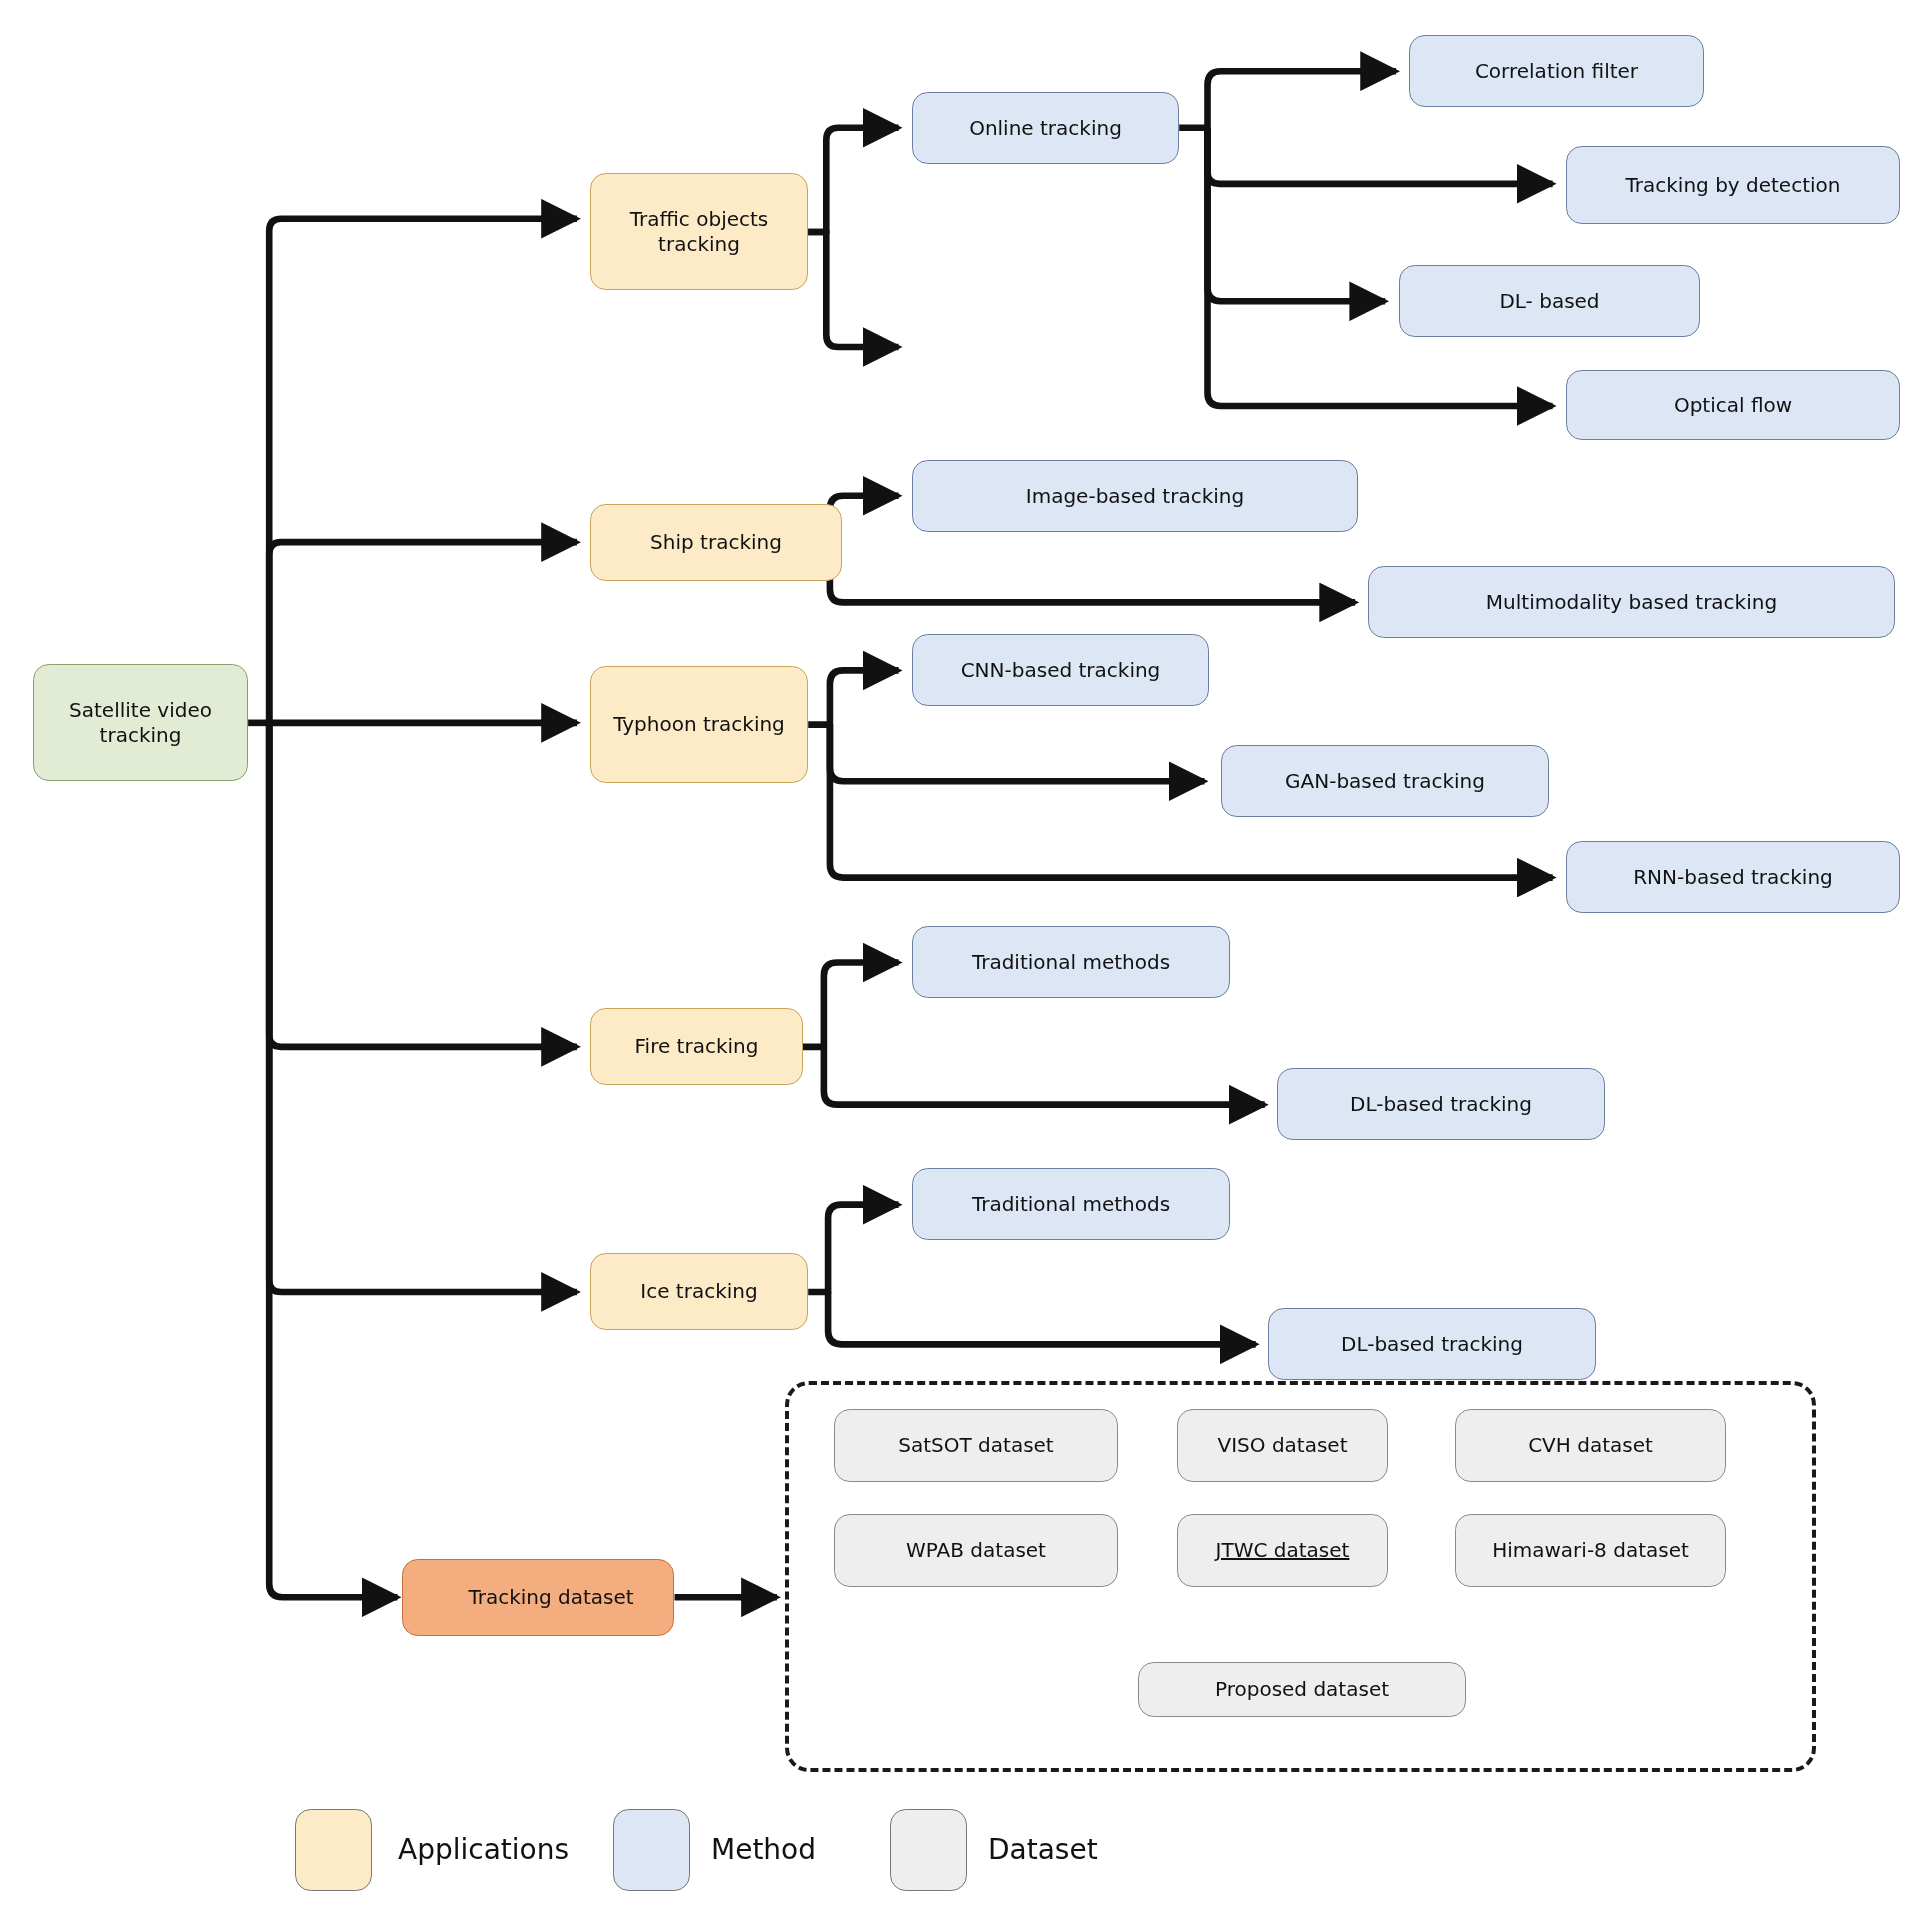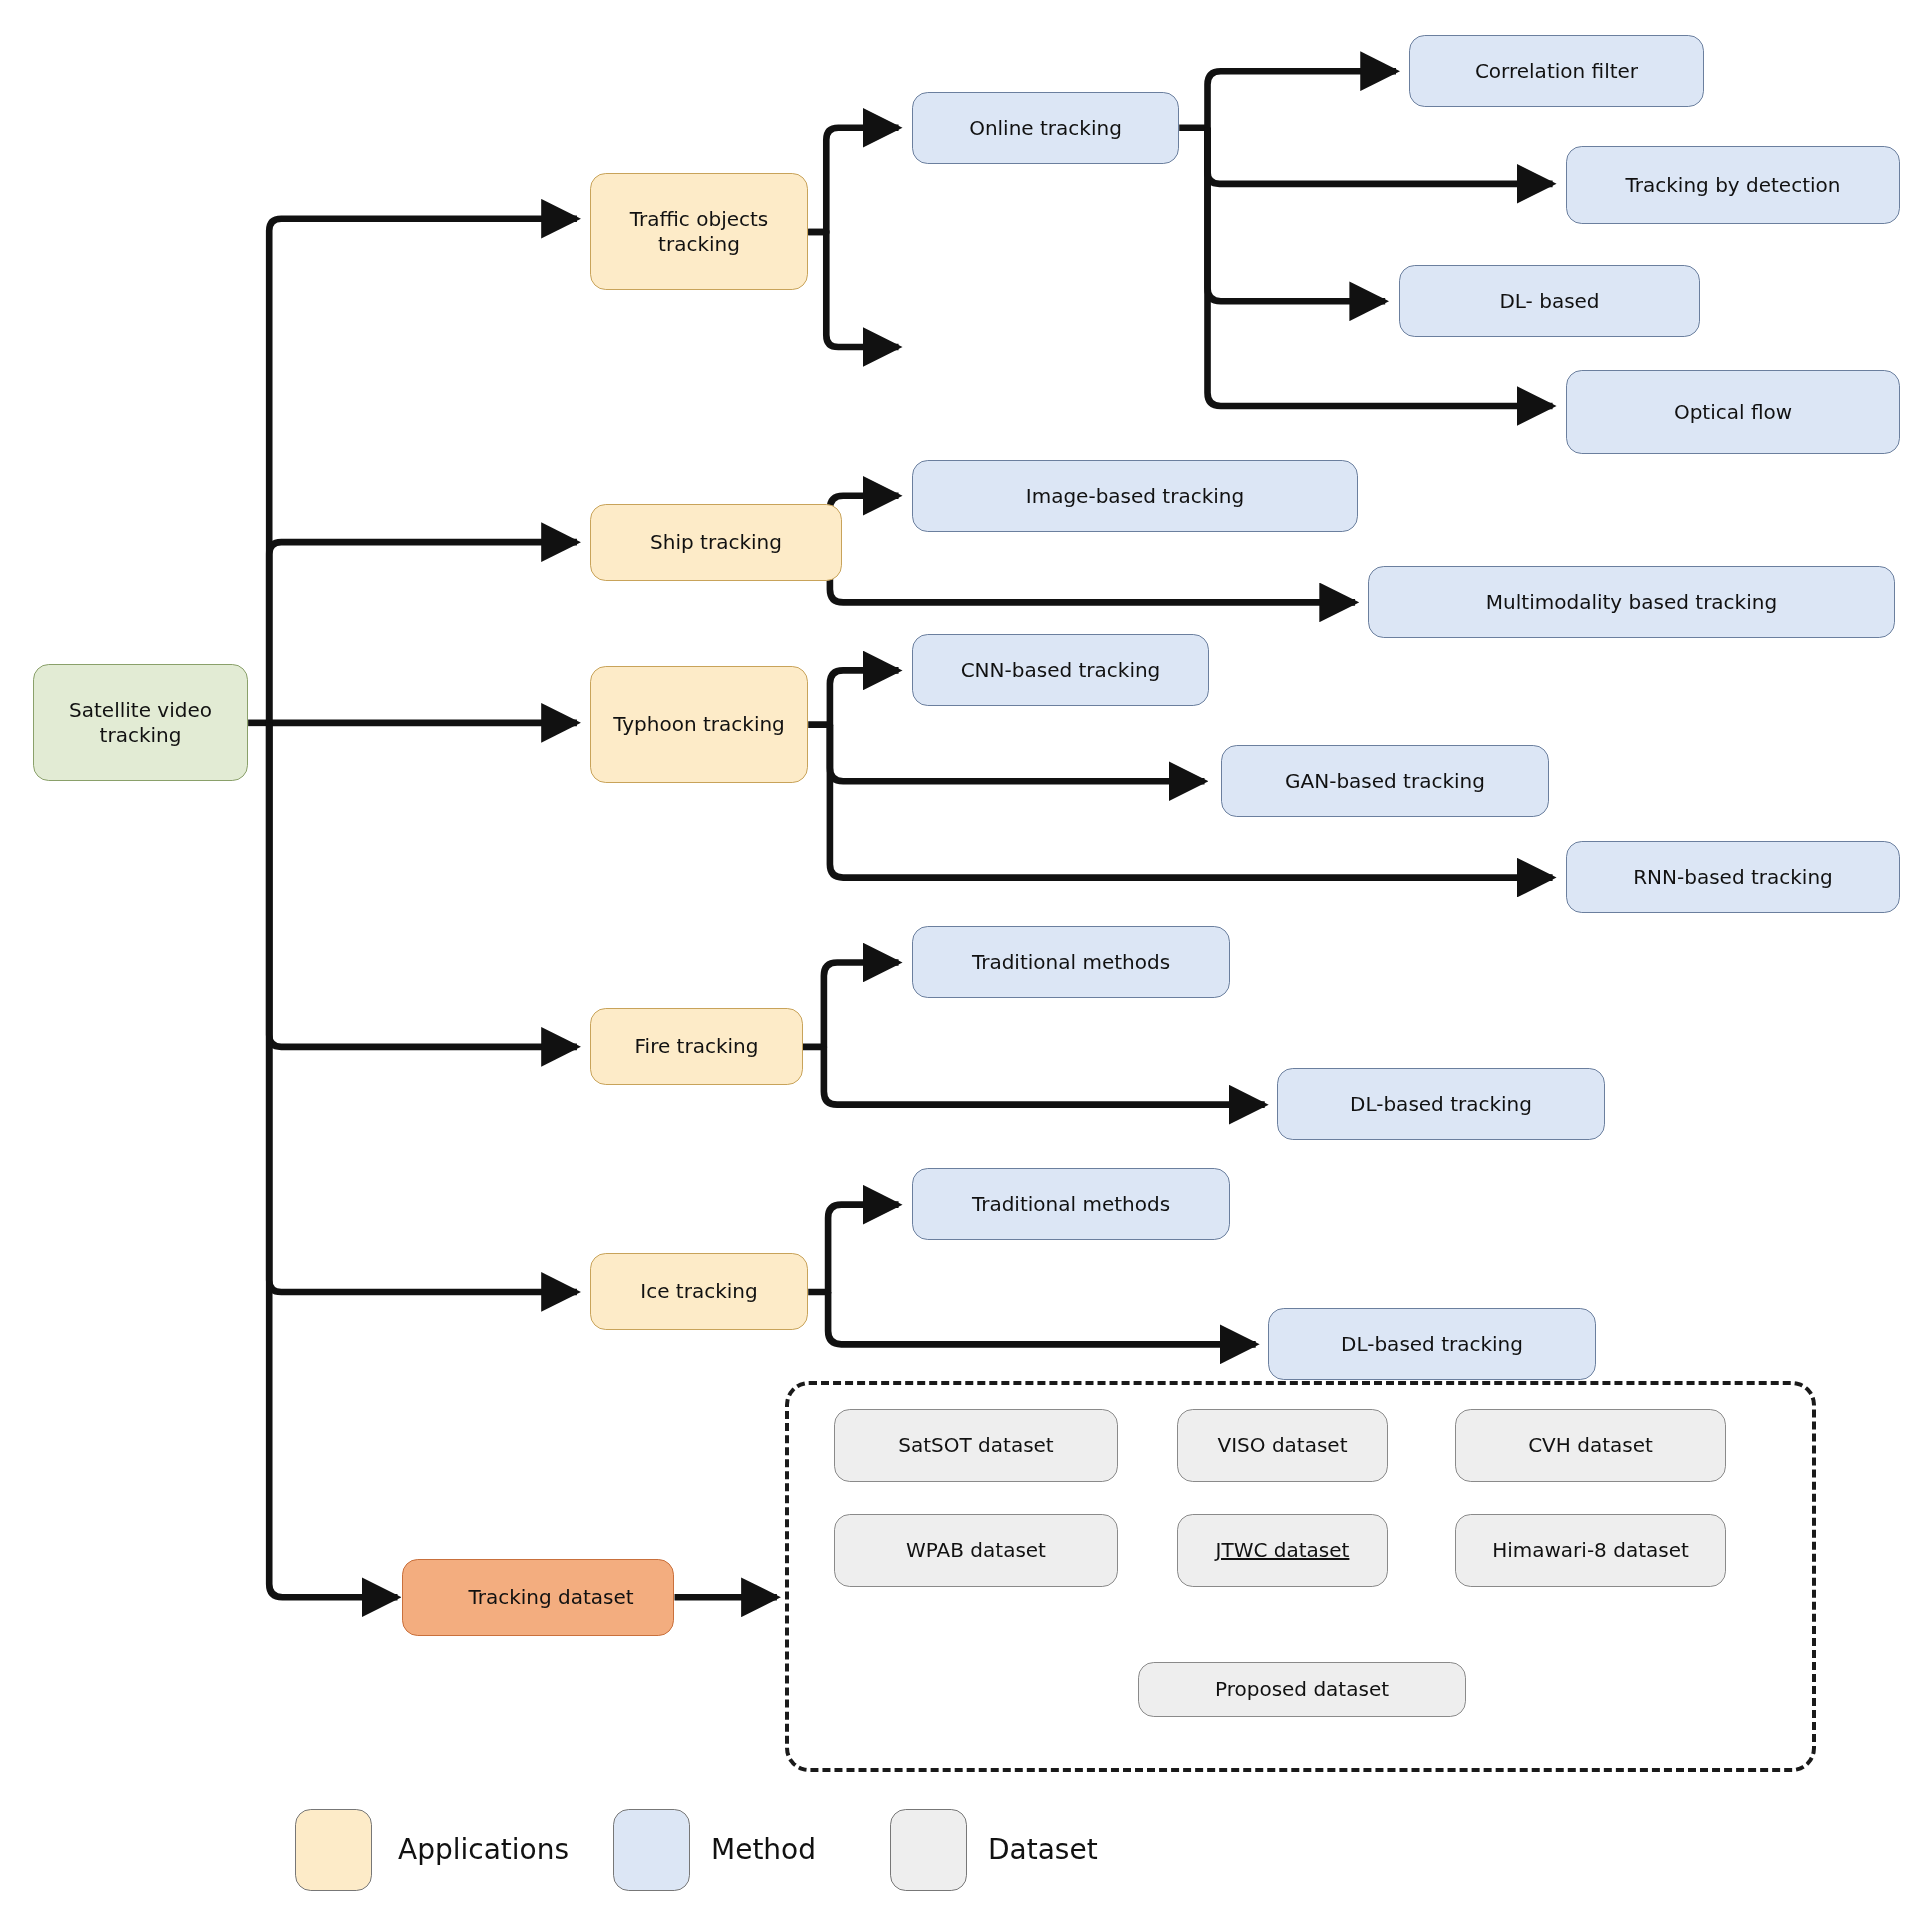--- a/index.html
+++ b/index.html
@@ -98,21 +98,21 @@
 
   <div class="node method" style="left:1409px;top:35px;width:295px;height:72px;">
     <span>Correlation filter</span>
   </div>
   <div class="node method" style="left:1566px;top:146px;width:334px;height:78px;">
     <span>Tracking by detection</span>
   </div>
   <div class="node method" style="left:1399px;top:265px;width:301px;height:72px;">
     <span>DL- based</span>
   </div>
-  <div class="node method" style="left:1566px;top:370px;width:334px;height:84px;">
+  <div class="node method" style="left:1566px;top:370px;width:334px;height:70px;">
     <span>Optical flow</span>
   </div>
 
   <div class="node method" style="left:912px;top:460px;width:446px;height:72px;">
     <span>Image-based tracking</span>
   </div>
   <div class="node method" style="left:1368px;top:566px;width:527px;height:72px;">
     <span>Multimodality based tracking</span>
   </div>
 

